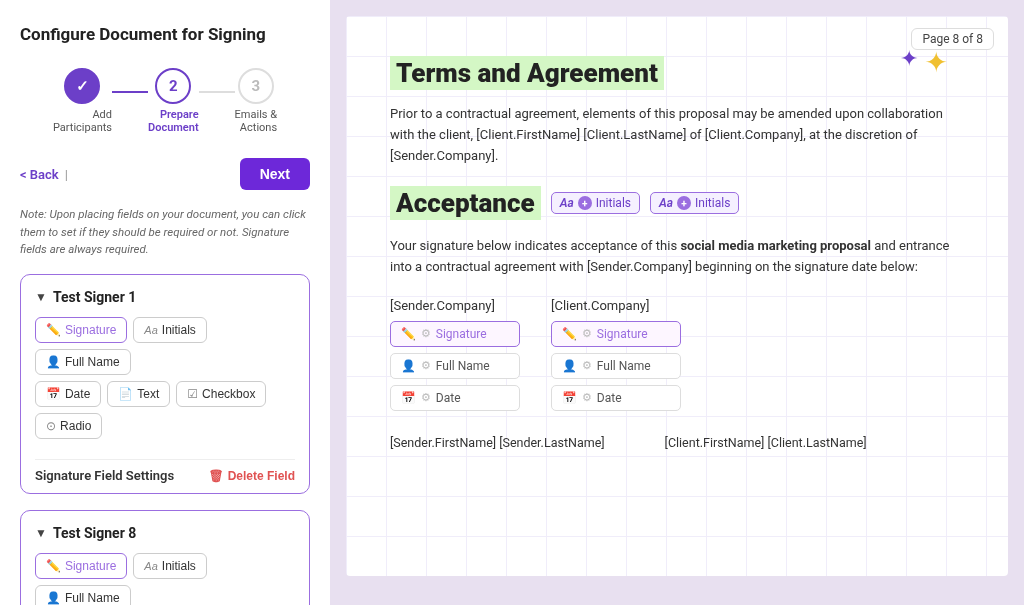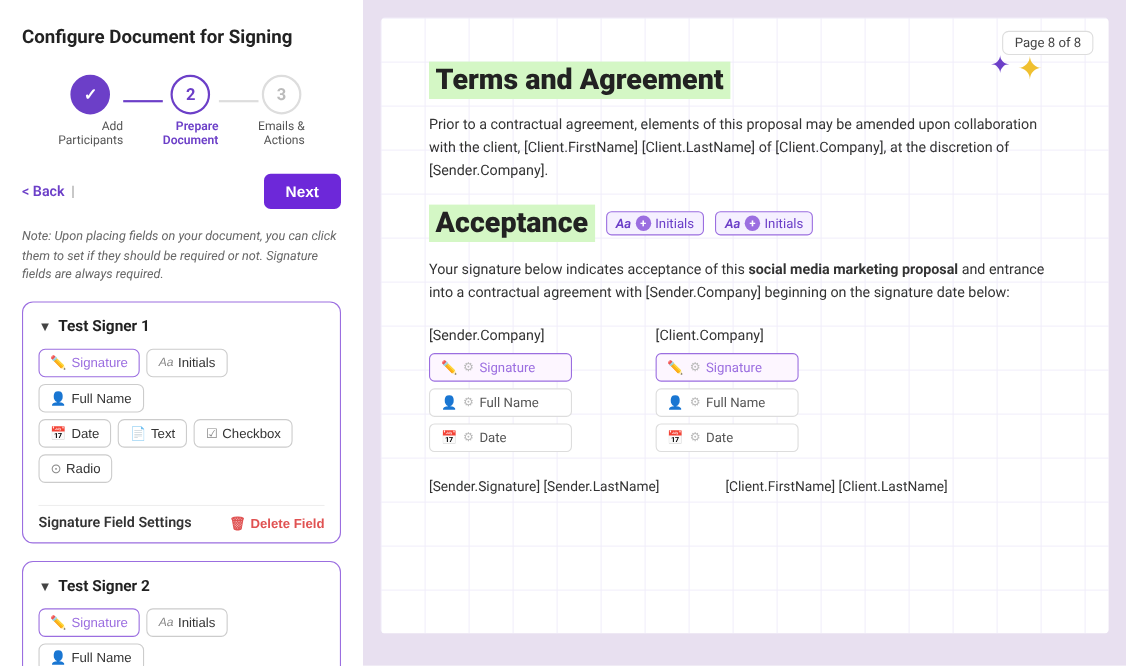--- a/index.html
+++ b/index.html
@@ -314,21 +314,21 @@
       font-size: 13px;
       color: #333;
       line-height: 1.6;
       margin-bottom: 20px;
     }
     .acceptance-para strong { font-weight: 700; }
 
     
     .two-col {
       display: flex;
-      gap: 76px;
+      gap: 31px;
     }
     .col-label {
       font-size: 13px;
       color: #333;
       margin-bottom: 8px;
     }
 
     .sig-field {
       display: flex;
       align-items: center;
@@ -469,21 +469,21 @@
       <button class="delete-field-btn">
         <span>🗑</span>
         <span>Delete Field</span>
       </button>
     </div>
   </div>
 
   <div class="signer-section">
     <div class="signer-header">
       <span class="chevron">▼</span>
-      <span>Test Signer 2</span>
+      <span>Test Signer 8</span>
     </div>
     <div class="field-buttons">
       <button class="field-btn signature-btn">
         <span class="icon">✏️</span>
         <span>Signature</span>
       </button>
       <button class="field-btn initials-btn">
         <span class="icon" style="font-style:italic;font-size:11px;">Aa</span>
         <span>Initials</span>
       </button>
@@ -572,17 +572,17 @@
         <div class="date-field">
           <span class="icon-cal">📅</span>
           <span class="icon-gear">⚙</span>
           <span>Date</span>
         </div>
       </div>
     </div>
 
     
     <div class="bottom-names">
-      <div class="bottom-name-col">[Sender.Signature] [Sender.LastName]</div>
+      <div class="bottom-name-col">[Sender.FirstName] [Sender.LastName]</div>
       <div class="bottom-name-col">[Client.FirstName] [Client.LastName]</div>
     </div>
   </div>
 </div>
 
 </body></html>

